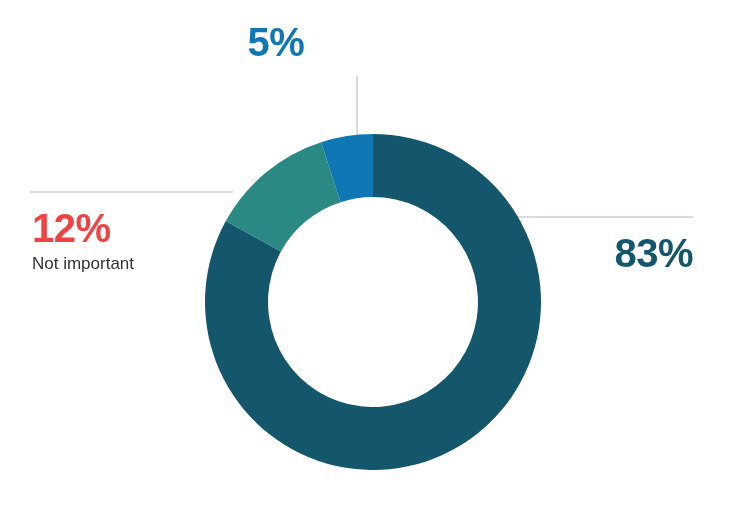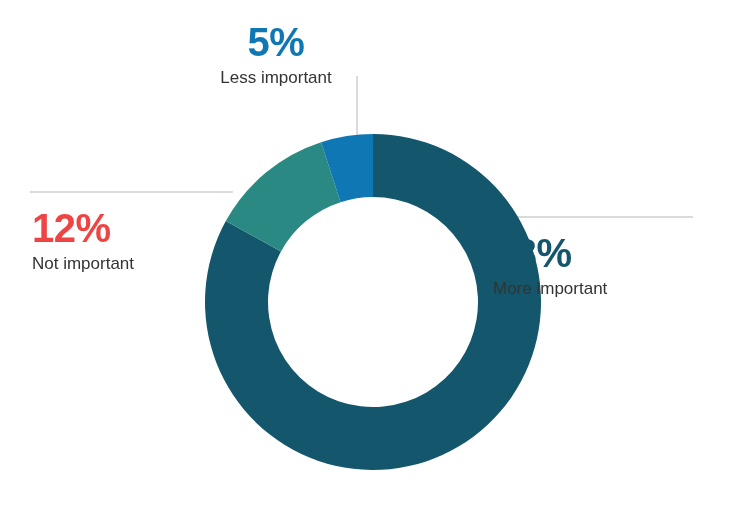--- a/index.html
+++ b/index.html
@@ -51,21 +51,21 @@
   }
   .callout-name {
     font-size: 17px;
     font-weight: normal;
     line-height: 1.2;
     color: #333333;
     margin: 6px 0 0 0;
   }
 
   .callout-left  { text-align: left; }
-  .callout-right { }
+  .callout-right { text-align: right; }
   .callout-center{ text-align: center; }
 </style>
 </head>
 <body>
 
 <div id="chart-root">
 
   <div class="leader-line leader-vertical" style="left:356px; top:76px; height:60px;"></div>
 
   <div class="leader-line leader-horizontal" style="left:30px; top:191px; width:203px;"></div>
@@ -76,26 +76,24 @@
 
     <path fill="#14566B" d="M 373.00 134.00 A 168 168 0 1 1 225.78 221.07 L 280.99 251.42 A 105 105 0 1 0 373.00 197.00 Z"></path>
 
     <path fill="#2A8A83" d="M 225.78 221.07 A 168 168 0 0 1 321.09 142.22 L 340.55 202.14 A 105 105 0 0 0 280.99 251.42 Z"></path>
 
     <path fill="#0F77B4" d="M 321.09 142.22 A 168 168 0 0 1 373.00 134.00 L 373.00 197.00 A 105 105 0 0 0 340.55 202.14 Z"></path>
   </svg>
 
   <div class="callout callout-center" style="left:196px; top:22px; width:160px;">
     <div class="callout-pct" style="color:#0F77B4;">5%</div>
-    <div class="callout-name">Less important</div>
   </div>
 
   <div class="callout callout-left" style="left:32px; top:208px; width:200px;">
     <div class="callout-pct" style="color:#ef4444;">12%</div>
     <div class="callout-name">Not important</div>
   </div>
 
   <div class="callout callout-right" style="left:493px; top:233px; width:200px;">
     <div class="callout-pct" style="color:#14566B;">83%</div>
-    <div class="callout-name">More important</div>
   </div>
 
 </div>
 
 </body></html>

